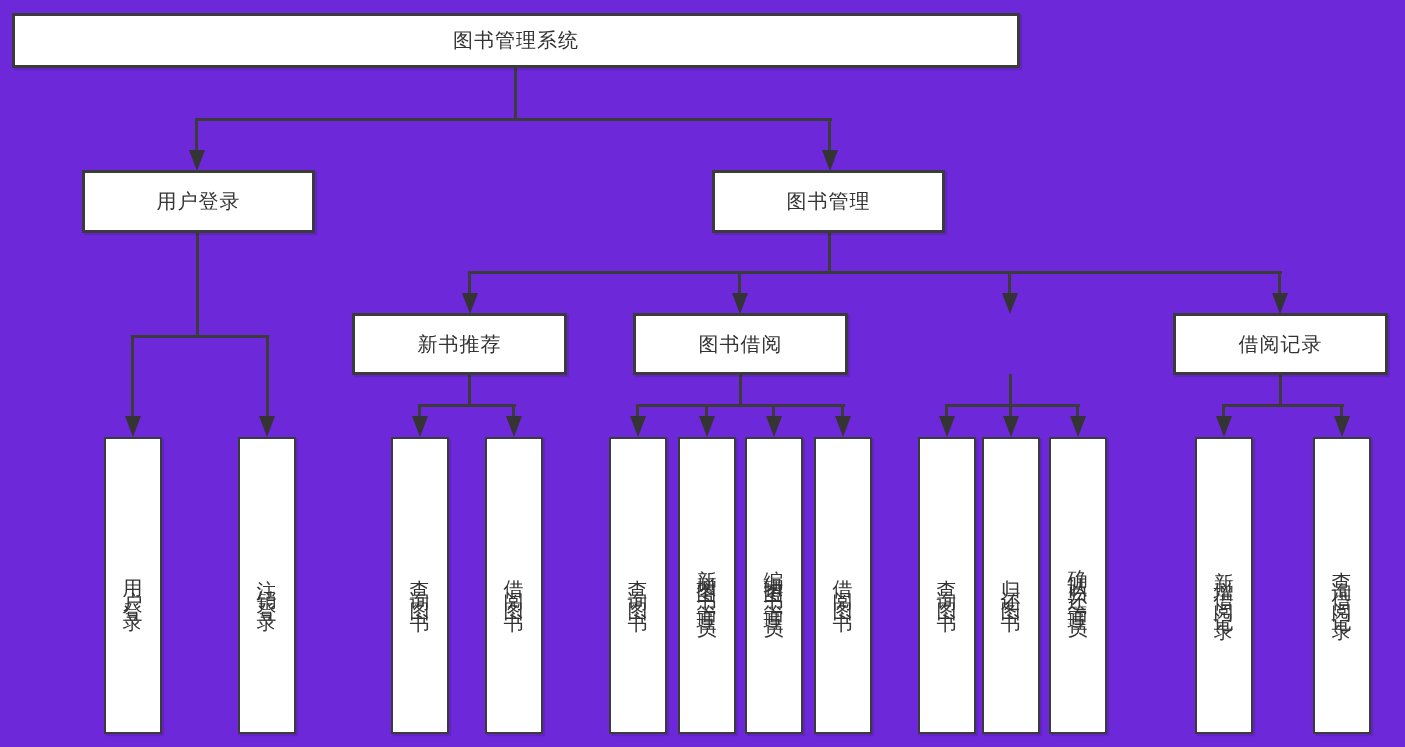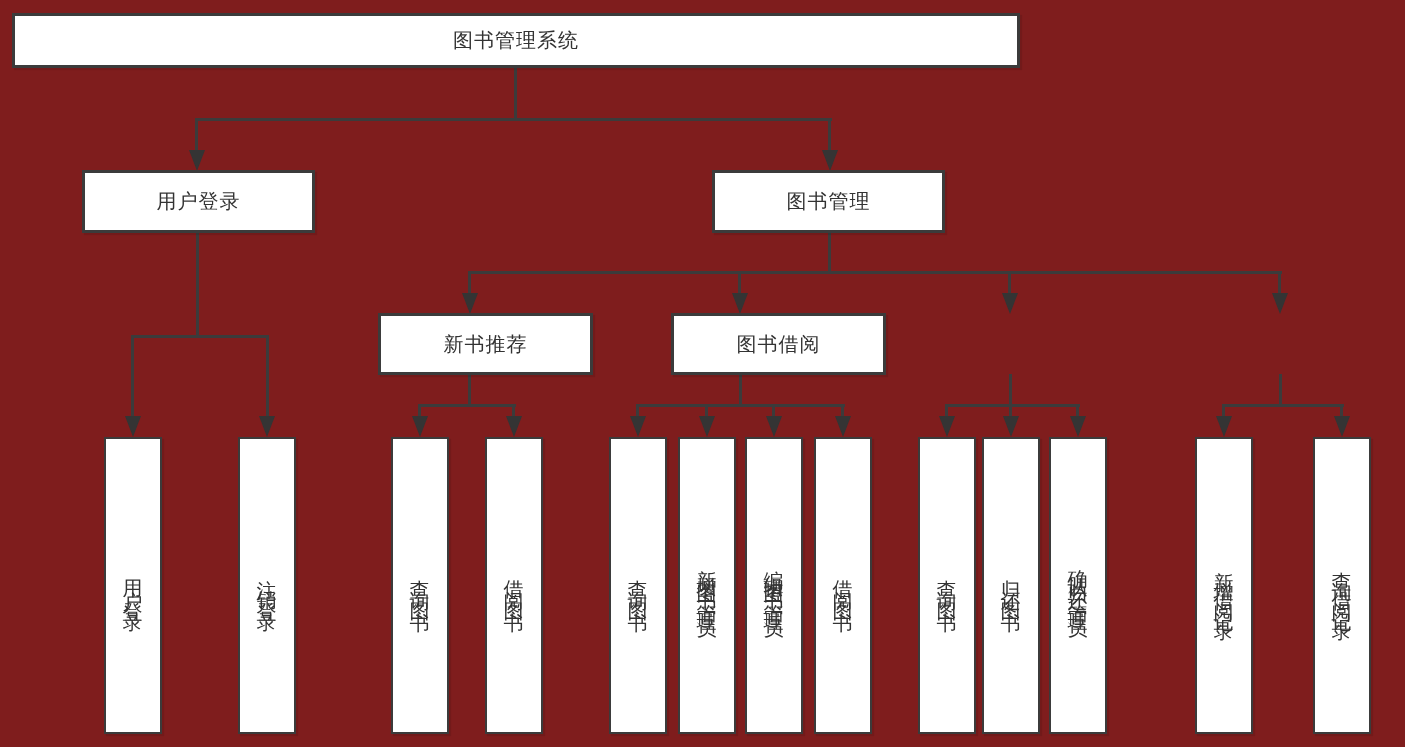--- a/index.html
+++ b/index.html
@@ -1,19 +1,19 @@
 <!DOCTYPE html>
 <html><head>
 <meta charset="utf-8">
 <style>
   html,body{margin:0;padding:0;background:#ffffff;}
   .canvas{
     position:relative;
     width:1405px;height:747px;
-    background:#7f1d1d;
+    background:#6d28d9;
     overflow:hidden;
     font-family:"Liberation Sans", sans-serif;
   }
   
   .ln{position:absolute;background:#3b3b3b;}
   
   .arrow{
     position:absolute;width:0;height:0;
     border-left:8px solid transparent;
     border-right:8px solid transparent;
@@ -106,25 +106,26 @@
   <div class="ln" style="left:1340px;top:405px;width:3px;height:13px"></div>
   <div class="arrow" style="left:1216px;top:416px"></div>
   <div class="arrow" style="left:1334px;top:416px"></div>
 
   <div class="box" style="left:12px;top:13px;width:1008px;height:55px">图书管理系统</div>
 
   <div class="box" style="left:82px;top:170px;width:233px;height:63px">用户登录</div>
 
   <div class="box" style="left:712px;top:170px;width:233px;height:63px">图书管理</div>
 
-  <div class="box" style="left:378px;top:313px;width:215px;height:62px">新书推荐</div>
+  <div class="box" style="left:352px;top:313px;width:215px;height:62px">新书推荐</div>
 
-  <div class="box" style="left:671px;top:313px;width:215px;height:62px">图书借阅</div>
+  <div class="box" style="left:633px;top:313px;width:215px;height:62px">图书借阅</div>
 
 
+  <div class="box" style="left:1173px;top:313px;width:215px;height:62px">借阅记录</div>
 
   <div class="box leaf" style="left:104px;top:437px;width:58px;height:297px">
     <span class="vtext">用户登录</span>
   </div>
   <div class="box leaf" style="left:238px;top:437px;width:58px;height:297px">
     <span class="vtext">注销登录</span>
   </div>
   <div class="box leaf" style="left:391px;top:437px;width:58px;height:297px">
     <span class="vtext">查询图书</span>
   </div>

